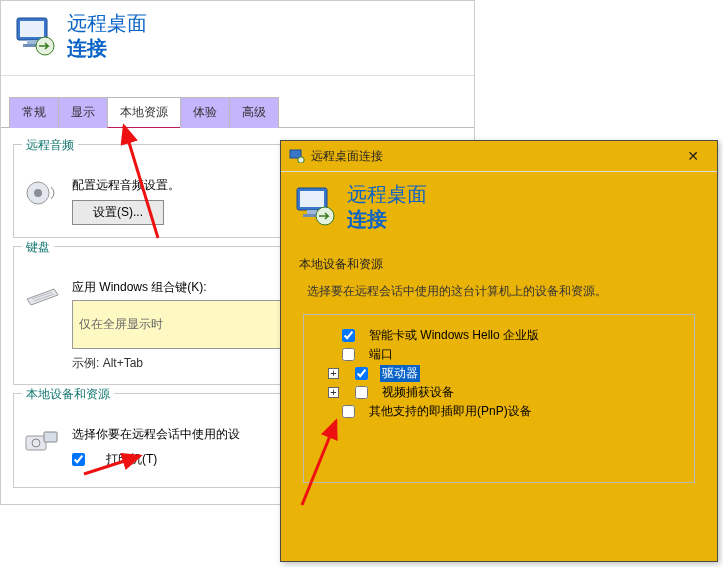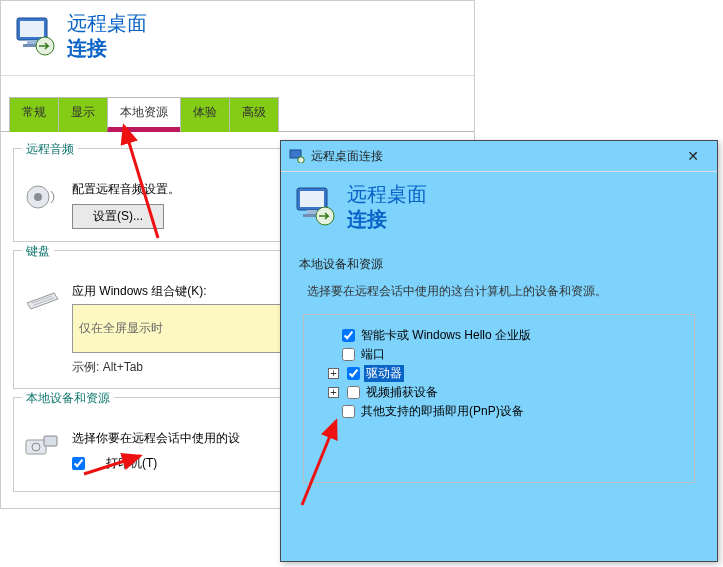--- a/index.html
+++ b/index.html
@@ -42,32 +42,32 @@
     .header .title-big .bold { font-weight: 600; }
     .tabs {
       display: flex;
       border-bottom: 1px solid #bbb;
       margin-top: 20px;
       padding-left: 8px;
       gap: 0;
     }
     .tab {
       padding: 6px 12px;
-      background: #84cc16;
+      background: #c4b5fd;
       border: 1px solid #bbb;
       border-bottom: none;
       margin-right: -1px;
       cursor: pointer;
       color: #333;
       position: relative;
       top: 1px;
     }
     .tab.active {
       background: #fff;
-      border-bottom: 5px solid #be185d;
+      border-bottom: 1px solid #be185d;
     }
     .tabbody {
       padding: 8px 12px 16px 12px;
     }
     .fieldset {
       border: 1px solid #ccc;
       margin-top: 8px;
       padding: 8px 10px 12px 10px;
       position: relative;
     }
@@ -103,21 +103,21 @@
     .chk { display: inline-flex; align-items: center; gap: 21px; margin-top: 8px; }
     .chk input { width: 13px; height: 13px; }
 
     
     .dialog {
       position: absolute;
       top: 140px; left: 280px;
       width: 438px;
       height: 422px;
       border: 1px solid #4a4a4a;
-      background: #7dd3fc;
+      background: #eab308;
       box-shadow: 2px 2px 6px rgba(0,0,0,0.25);
     }
     .dlg-titlebar {
       display: flex;
       align-items: center;
       padding: 6px 8px;
       border-bottom: 1px solid #ddd;
       font-size: 12px;
       color: #222;
     }
@@ -133,21 +133,21 @@
       padding: 4px 18px 14px 18px;
     }
     .group-title { margin-top: 6px; font-size: 12px; color: #222; }
     .group-desc { margin-top: 10px; color: #333; padding-left: 8px; }
     .tree {
       border: 1px solid #bbb;
       margin: 14px 4px 0 4px;
       padding: 10px 10px 60px 14px;
     }
     .tree .node {
-      display: flex; align-items: center; gap: 4px;
+      display: flex; align-items: center; gap: 12px;
       margin: 2px 0;
       padding-left: 24px;
       position: relative;
     }
     .tree .node.hasexp { padding-left: 10px; }
     .tree .expander {
       width: 11px; height: 11px;
       border: 1px solid #666;
       color: #333;
       font-size: 11px; line-height: 8px;

